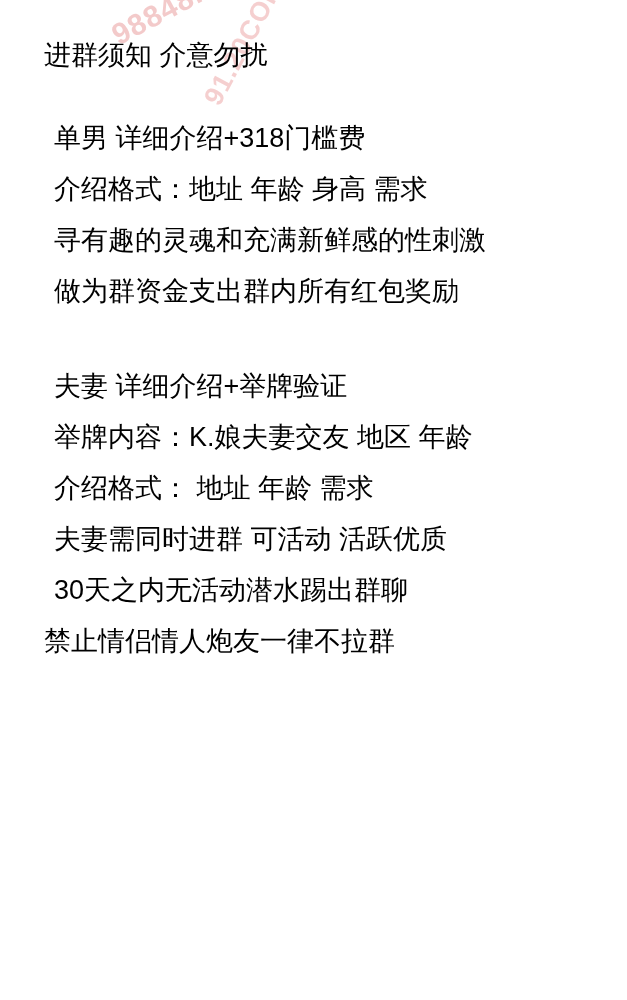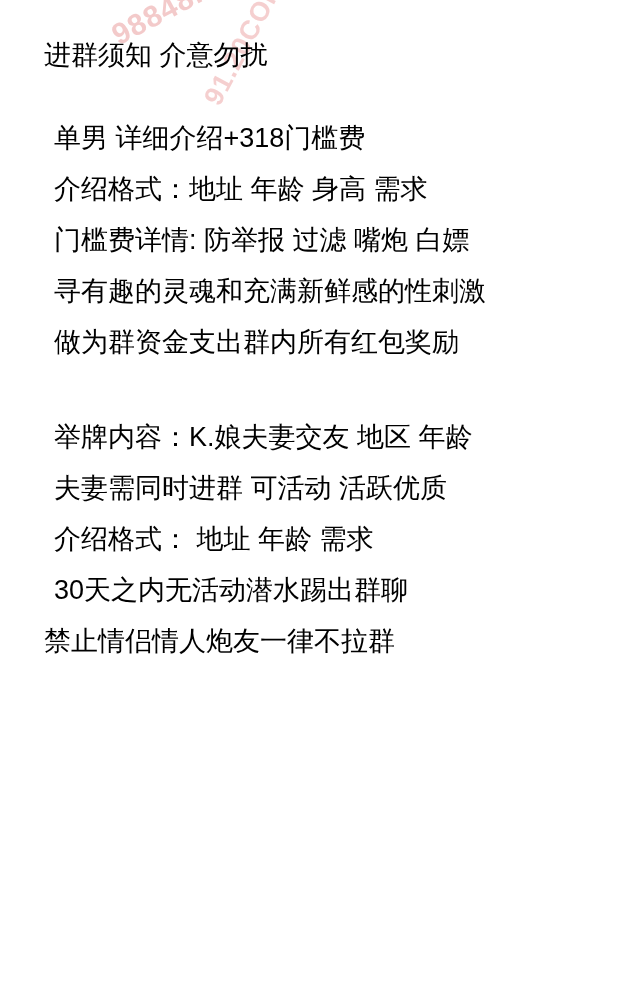--- a/index.html
+++ b/index.html
@@ -75,28 +75,28 @@
 
   <div class="block">
     <div class="line">进群须知 介意勿扰</div>
   </div>
 
   <div class="gap-lg"></div>
 
   <div class="block">
     <div class="line row">单男 详细介绍+318门槛费</div>
     <div class="line row">介绍格式：地址 年龄 身高 需求</div>
-    <div class="line row">门槛费详情: 防举报 过滤 嘴炮 白嫖</div>
     <div class="line row">寻有趣的灵魂和充满新鲜感的性刺激</div>
     <div class="line row">做为群资金支出群内所有红包奖励</div>
   </div>
 
   <div class="gap-md"></div>
 
   <div class="block">
+    <div class="line row">夫妻 详细介绍+举牌验证</div>
     <div class="line row">举牌内容：K.娘夫妻交友 地区 年龄</div>
+    <div class="line row">介绍格式： 地址 年龄 需求</div>
     <div class="line row">夫妻需同时进群 可活动 活跃优质</div>
-    <div class="line row">介绍格式： 地址 年龄 需求</div>
     <div class="line row">30天之内无活动潜水踢出群聊</div>
     <div class="line row-tight">禁止情侣情人炮友一律不拉群</div>
   </div>
 
 </div>
 
 </body></html>

